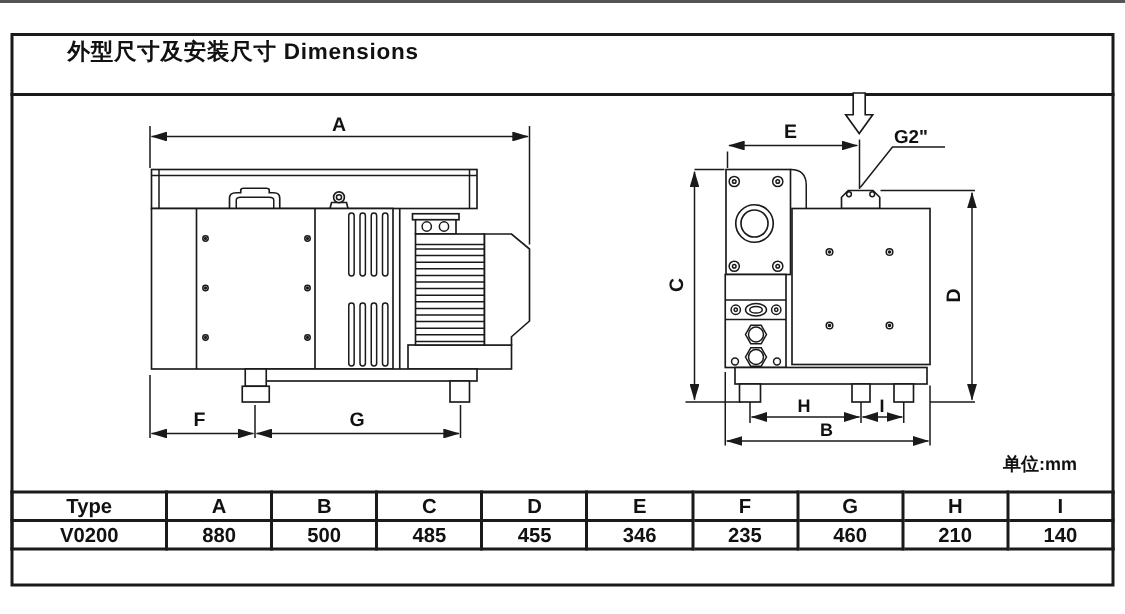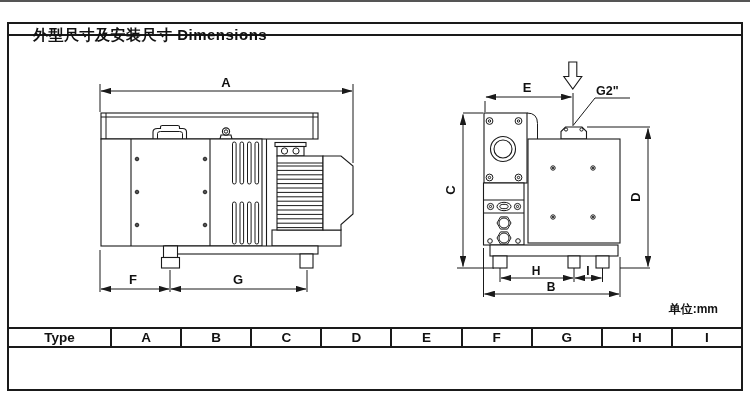--- a/index.html
+++ b/index.html
@@ -3,23 +3,23 @@
 <meta charset="utf-8">
 <style>
   html,body{margin:0;padding:0;background:#fff;}
   .sheet{
     position:relative;width:750px;height:409px;background:#fff;overflow:hidden;
     font-family:"Liberation Sans", sans-serif;color:#111;
   }
   .top-edge{position:absolute;left:0;top:0;width:750px;height:2px;background:#555;}
   .frame{position:absolute;left:7px;top:22px;width:736px;height:369px;
     border:2px solid #1a1a1a;box-sizing:border-box;}
-  .title-bar{position:absolute;left:7px;top:22px;width:736px;height:14px;box-sizing:border-box;
+  .title-bar{position:absolute;left:7px;top:22px;width:736px;height:42px;box-sizing:border-box;
     border-bottom:2px solid #1a1a1a;font-size:15px;font-weight:700;
-    padding-left:26px;line-height:25px;letter-spacing:.5px;}
+    padding-left:38px;line-height:25px;letter-spacing:.5px;}
   .unit-label{position:absolute;top:301px;right:32px;font-size:12px;font-weight:700;}
   .drawing{position:absolute;left:0;top:0;}
   .dims-table{position:absolute;left:7px;top:327px;width:736px;border-collapse:collapse;
     table-layout:fixed;border-radius:15px;}
   .dims-table th,.dims-table td{
     border:2px solid #1a1a1a;text-align:center;vertical-align:middle;
     font-size:13.5px;font-weight:700;height:17px;padding:0;color:#111;}
   .dims-table .c-type{width:103px;}
   svg text{fill:#111;stroke:none;font-family:"Liberation Sans", sans-serif;font-weight:700;}
 </style>
@@ -231,15 +231,27 @@
       <th>A</th>
       <th>B</th>
       <th>C</th>
       <th>D</th>
       <th>E</th>
       <th>F</th>
       <th>G</th>
       <th>H</th>
       <th>I</th>
     </tr>
+    <tr>
+      <td>V0200</td>
+      <td>880</td>
+      <td>500</td>
+      <td>485</td>
+      <td>455</td>
+      <td>346</td>
+      <td>235</td>
+      <td>460</td>
+      <td>210</td>
+      <td>140</td>
+    </tr>
   </tbody>
     </table>
 </div>
 
 </body></html>

